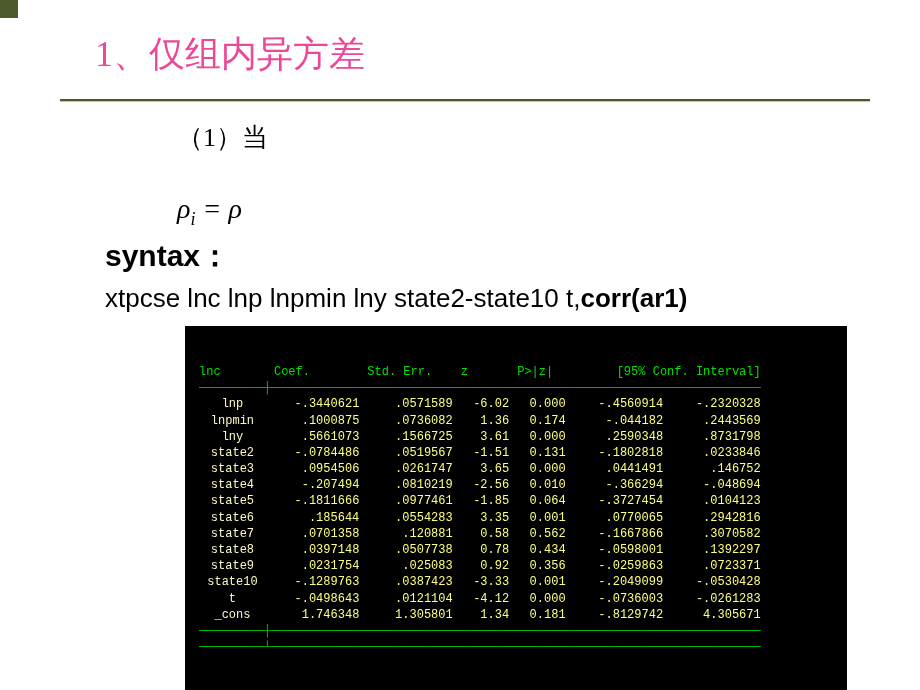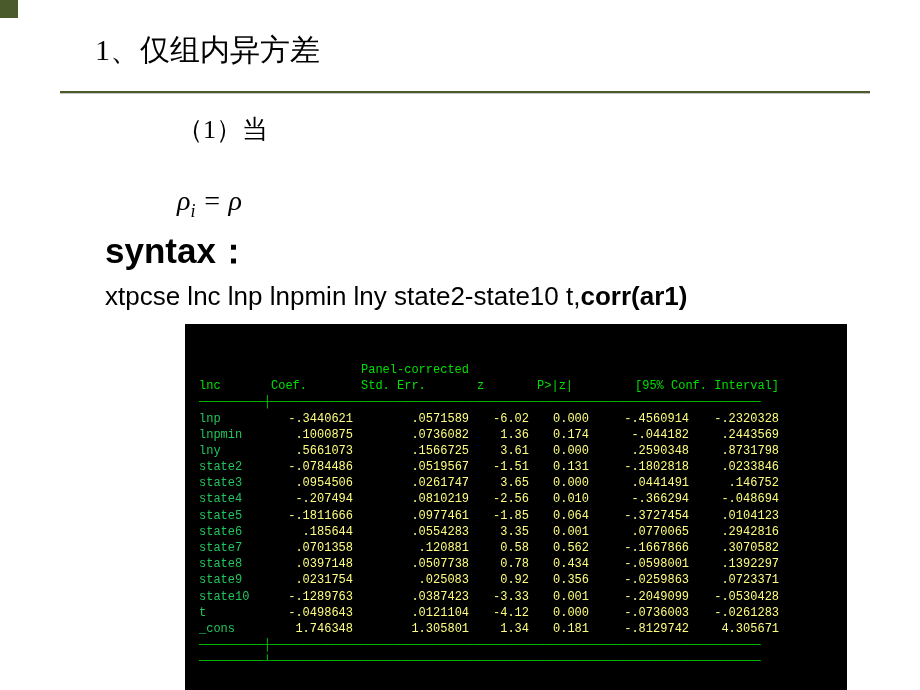--- a/index.html
+++ b/index.html
@@ -16,22 +16,22 @@
       top: 0;
       left: 0;
       width: 18px;
       height: 18px;
       background: #4a5a2a;
     }
     .title-area {
       padding: 30px 0 12px 95px;
     }
     .title {
-      font-size: 30px;
-      color: #000000;
+      font-size: 36px;
+      color: #ec4899;
       font-family: "SimSun", serif;
       font-weight: normal;
     }
     .title-underline {
       margin: 8px 0 0 60px;
       border: none;
       border-top: 2.5px solid #4a5a2a;
       width: 810px;
     }
     .title-shadow {
@@ -57,21 +57,21 @@
       font-style: italic;
       font-size: 28px;
       margin-left: 48px;
     }
     .formula .sub {
       font-size: 18px;
       vertical-align: sub;
       font-style: italic;
     }
     .syntax-label {
-      font-size: 35px;
+      font-size: 30px;
       font-weight: bold;
       font-family: Arial, sans-serif;
       margin-top: 6px;
     }
     .code-line {
       font-size: 26px;
       font-family: Arial, sans-serif;
       margin-top: 6px;
     }
     .code-line .bold { font-weight: bold; }
@@ -83,21 +83,21 @@
       font-size: 12px;
       padding: 6px 10px;
       width: 662px;
       line-height: 1.35;
       white-space: pre;
     }
     .terminal .hdr-row { color: #00d000; }
     .terminal .divider { color: #00d000; }
     .terminal table { border-collapse: collapse; }
     .terminal td { padding: 0 4px; }
-    .terminal .var { color: #22c55e; text-align: left; }
+    .terminal .var { color: #fef9c3; text-align: center; }
     .terminal .num { color: #ffff80; text-align: right; }
     .terminal .hd { color: #00e000; }
   </style>
 </head>
 <body>
 
 <div class="slide-corner"></div>
 
 <div class="title-area">
   <h1 class="title">1、仅组内异方差</h1>
@@ -113,29 +113,21 @@
     </span>
   </div>
 
   <div class="syntax-label">syntax：</div>
   <div class="code-line">
     <span>xtpcse  lnc lnp lnpmin lny state2-state10 t,</span><span class="bold">corr(ar1)</span>
   </div>
 
   <div class="terminal">
     <table>
-      <tbody><tr class="hdr-row">
-        <td class="hd" style="width:72px"></td>
-        <td class="hd" style="width:90px"></td>
-        <td class="hd" style="width:100px;text-align:center" colspan="1">Panel-corrected</td>
-        <td class="hd" style="width:60px"></td>
-        <td class="hd" style="width:60px"></td>
-        <td class="hd" style="width:100px"></td>
-        <td class="hd" style="width:90px"></td>
-      </tr>
+      <tbody>
       <tr class="hdr-row">
         <td class="hd">lnc</td>
         <td class="hd">Coef.</td>
         <td class="hd">Std. Err.</td>
         <td class="hd">z</td>
         <td class="hd">P&gt;|z|</td>
         <td class="hd" colspan="2" style="text-align:right">[95% Conf. Interval]</td>
       </tr>
       <tr><td colspan="7" class="divider">─────────┼────────────────────────────────────────────────────────────────────</td></tr>
       </tbody><tbody id="rows"><tr><td class="var">lnp</td><td class="num">-.3440621</td><td class="num">.0571589</td><td class="num">-6.02</td><td class="num">0.000</td><td class="num">-.4560914</td><td class="num">-.2320328</td></tr><tr><td class="var">lnpmin</td><td class="num">.1000875</td><td class="num">.0736082</td><td class="num">1.36</td><td class="num">0.174</td><td class="num">-.044182</td><td class="num">.2443569</td></tr><tr><td class="var">lny</td><td class="num">.5661073</td><td class="num">.1566725</td><td class="num">3.61</td><td class="num">0.000</td><td class="num">.2590348</td><td class="num">.8731798</td></tr><tr><td class="var">state2</td><td class="num">-.0784486</td><td class="num">.0519567</td><td class="num">-1.51</td><td class="num">0.131</td><td class="num">-.1802818</td><td class="num">.0233846</td></tr><tr><td class="var">state3</td><td class="num">.0954506</td><td class="num">.0261747</td><td class="num">3.65</td><td class="num">0.000</td><td class="num">.0441491</td><td class="num">.146752</td></tr><tr><td class="var">state4</td><td class="num">-.207494</td><td class="num">.0810219</td><td class="num">-2.56</td><td class="num">0.010</td><td class="num">-.366294</td><td class="num">-.048694</td></tr><tr><td class="var">state5</td><td class="num">-.1811666</td><td class="num">.0977461</td><td class="num">-1.85</td><td class="num">0.064</td><td class="num">-.3727454</td><td class="num">.0104123</td></tr><tr><td class="var">state6</td><td class="num">.185644</td><td class="num">.0554283</td><td class="num">3.35</td><td class="num">0.001</td><td class="num">.0770065</td><td class="num">.2942816</td></tr><tr><td class="var">state7</td><td class="num">.0701358</td><td class="num">.120881</td><td class="num">0.58</td><td class="num">0.562</td><td class="num">-.1667866</td><td class="num">.3070582</td></tr><tr><td class="var">state8</td><td class="num">.0397148</td><td class="num">.0507738</td><td class="num">0.78</td><td class="num">0.434</td><td class="num">-.0598001</td><td class="num">.1392297</td></tr><tr><td class="var">state9</td><td class="num">.0231754</td><td class="num">.025083</td><td class="num">0.92</td><td class="num">0.356</td><td class="num">-.0259863</td><td class="num">.0723371</td></tr><tr><td class="var">state10</td><td class="num">-.1289763</td><td class="num">.0387423</td><td class="num">-3.33</td><td class="num">0.001</td><td class="num">-.2049099</td><td class="num">-.0530428</td></tr><tr><td class="var">t</td><td class="num">-.0498643</td><td class="num">.0121104</td><td class="num">-4.12</td><td class="num">0.000</td><td class="num">-.0736003</td><td class="num">-.0261283</td></tr><tr><td class="var">_cons</td><td class="num">1.746348</td><td class="num">1.305801</td><td class="num">1.34</td><td class="num">0.181</td><td class="num">-.8129742</td><td class="num">4.305671</td></tr></tbody>

